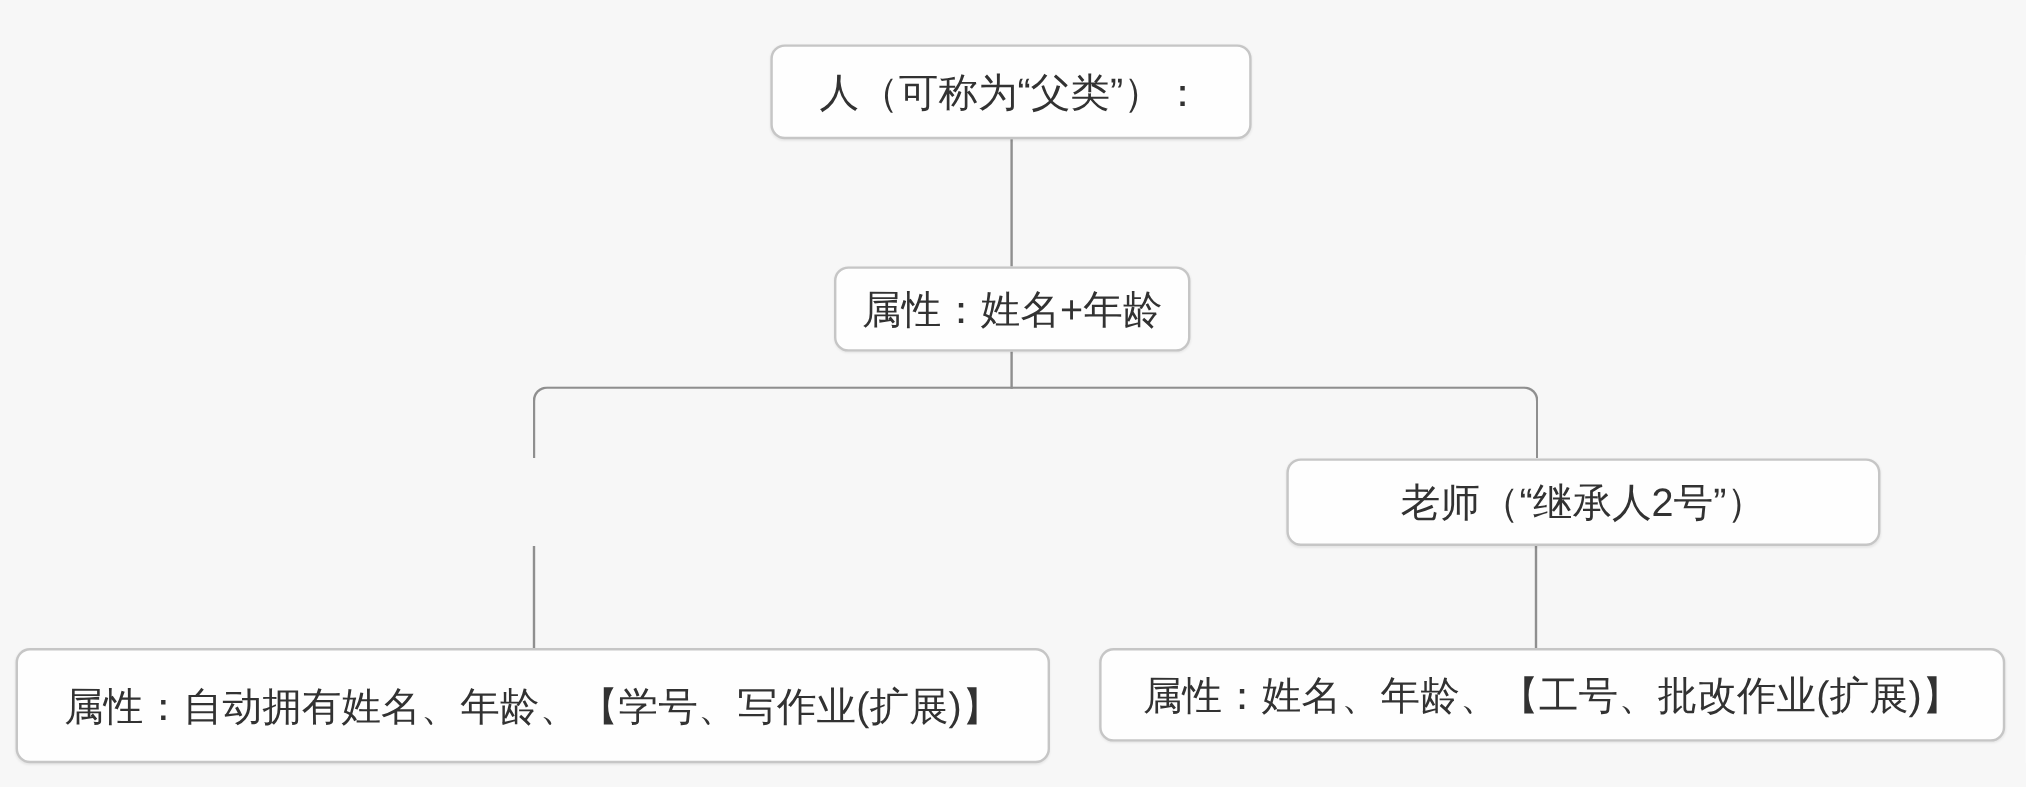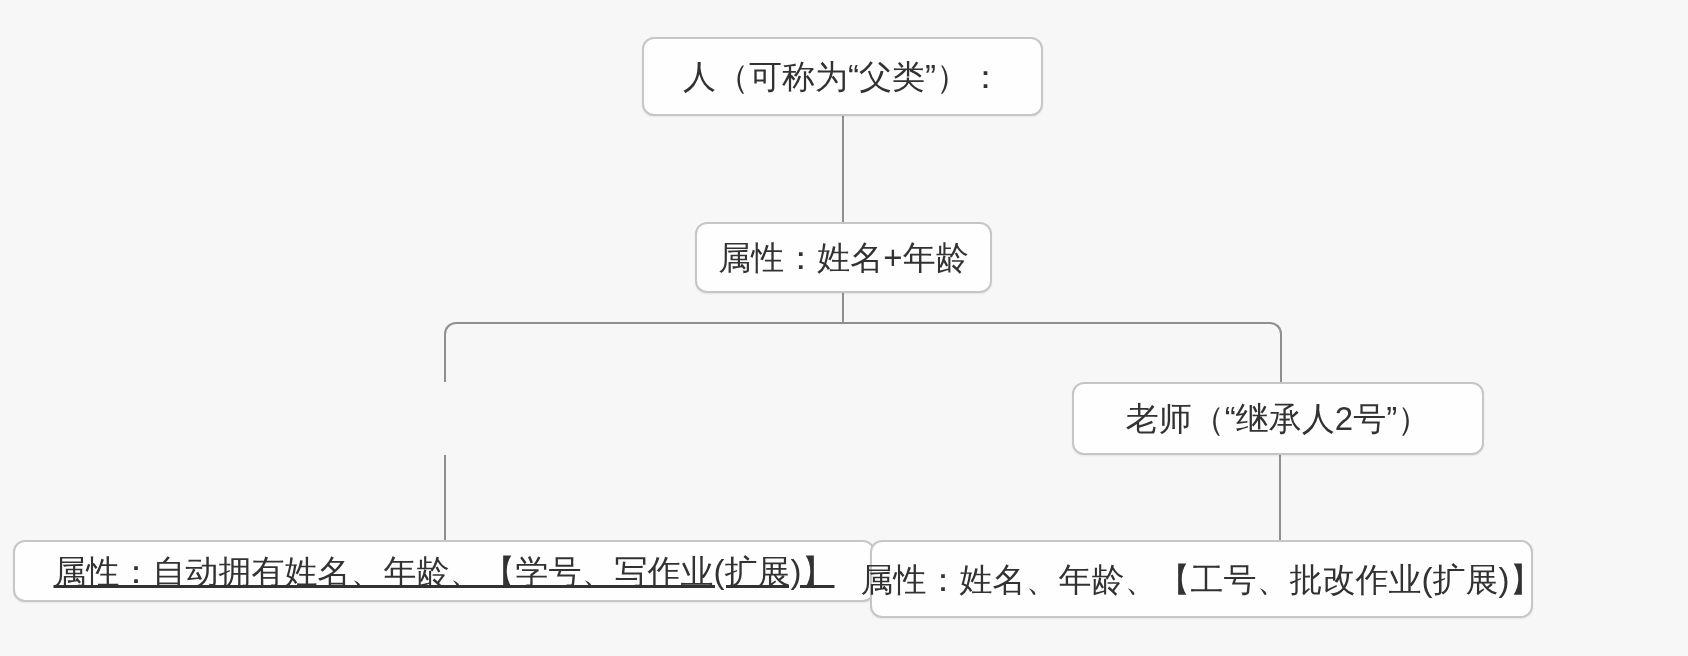--- a/index.html
+++ b/index.html
@@ -42,23 +42,23 @@
     border-top: 2px solid var(--connector, #8f8f8f);
     border-left: 2px solid var(--connector, #8f8f8f);
     border-right: 2px solid var(--connector, #8f8f8f);
     border-radius: 12px 12px 0 0;
     background: transparent;
   }
   
   .n-root          { left: 642px;  top: 37px;  width: 401px; height: 79px; }
   .n-root-attrs    { left: 695px;  top: 222px; width: 297px; height: 71px; }
   .n-student       { left: 237px;  top: 382px; width: 415px; height: 73px; }
-  .n-teacher       { left: 1072px; top: 382px; width: 412px; height: 73px; }
-  .n-student-attrs { left: 13px;   top: 540px; width: 862px; height: 62px; text-decoration: underline; }
-  .n-teacher-attrs { left: 870px;  top: 540px; width: 663px; height: 78px; }
+  .n-teacher       { left: 1072px; top: 382px; width: 495px; height: 73px; }
+  .n-student-attrs { left: 13px;   top: 540px; width: 862px; height: 96px; }
+  .n-teacher-attrs { left: 916px;  top: 540px; width: 755px; height: 78px; }
   
   .c-root-attrs    { left: 842px;  top: 116px; height: 106px; }
   .c-attrs-stub    { left: 842px;  top: 293px; height: 31px; }
   .c-branch        { left: 444px;  top: 322px; width: 838px; height: 60px; }
   .c-student-down  { left: 444px;  top: 455px; height: 85px; }
   .c-teacher-down  { left: 1279px; top: 455px; height: 85px; }
 </style>
 </head>
 <body>
 

